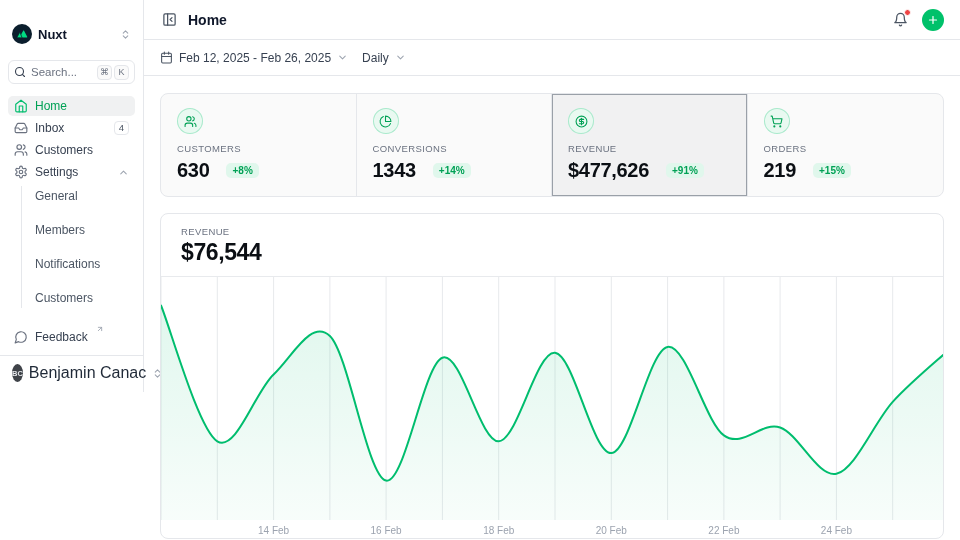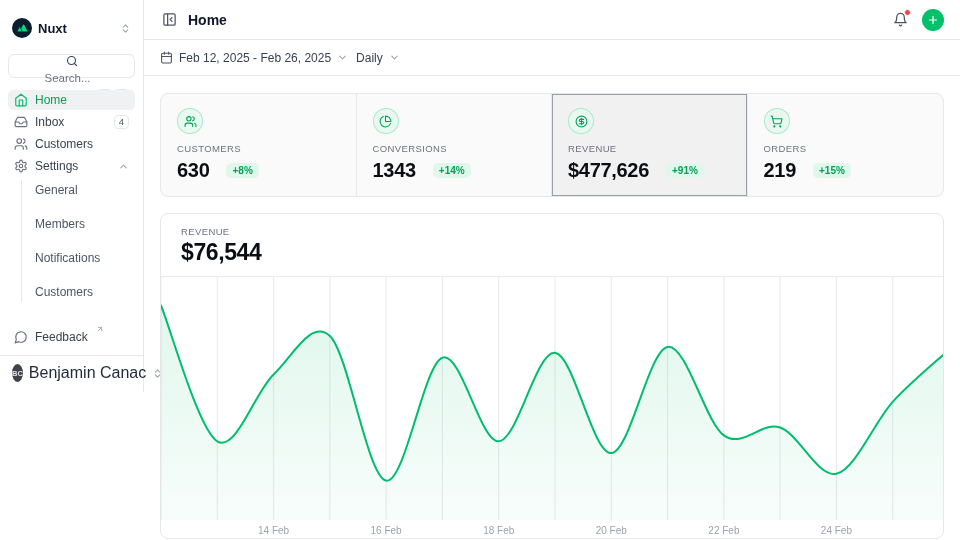--- a/index.html
+++ b/index.html
@@ -3,29 +3,29 @@
 <meta charset="utf-8">
 <style>
   * { margin:0; padding:0; box-sizing:border-box; }
   html,body { width:960px; height:540px; overflow:hidden; background:#fff;
     font-family:"Liberation Sans", sans-serif; color:#111827; }
   body { display:flex; }
   svg { display:block; }
 
   
   .sidebar { width:144px; min-width:144px; height:392px; border-right:1px solid #e5e7eb;
-    display:flex; flex-direction:column; padding:16px 8px 8px; background:#fff; }
+    display:flex; flex-direction:column; padding:22px 8px 8px; background:#fff; }
   .brand-row { display:flex; align-items:center; gap:6px; padding:0 4px; height:24px; cursor:pointer; }
   .brand-logo { width:20px; height:20px; border-radius:50%; background:#0b1e2d; display:flex;
     align-items:center; justify-content:center; }
   .brand-name { font-size:13px; font-weight:700; color:#0f172a; }
   .brand-caret { margin-left:auto; color:#9ca3af; }
 
   .search-box { margin-top:14px; height:24px; border:1px solid #e5e7eb; border-radius:6px;
-    display:flex; align-items:center; gap:5px; padding:0 5px; background:#fff;flex-direction:column; }
+    display:flex; align-items:center; gap:5px; padding:0 5px; background:#fff; }
   .search-box input { border:0; outline:0; width:54px; font-size:11.5px; color:#374151;
     font-family:inherit; background:transparent; }
   .search-box input::placeholder { color:#6b7280; }
   .kbd { display:inline-flex; align-items:center; justify-content:center; height:15px; min-width:15px;
     padding:0 2px; border:1px solid #e4e6ea; border-radius:4px; background:#fafafa; font-size:9px;
     color:#6b7280; }
   .kbds { margin-left:auto; display:flex; gap:2px; }
 
   .nav { margin-top:12px; display:flex; flex-direction:column; gap:2px; }
   .nav-item { display:flex; align-items:center; gap:7px; height:20px; padding:0 6px; border-radius:5px;
@@ -61,21 +61,21 @@
     background:none; border:0; padding:2px; }
   .page-title { font-size:14px; font-weight:700; color:#0f172a; }
   .topbar-right { margin-left:auto; display:flex; align-items:center; gap:12px; }
   .bell-wrap { position:relative; }
   .bell-dot { position:absolute; top:-1px; right:-1px; width:7px; height:7px; border-radius:50%;
     background:#ef4444; border:1.5px solid #fff; }
   .add-btn { width:22px; height:22px; border-radius:50%; background:#00c16a; border:0; color:#fff;
     display:flex; align-items:center; justify-content:center; cursor:pointer; }
 
   .toolbar { height:36px; border-bottom:1px solid #e5e7eb; display:flex; align-items:center;
-    padding:0 16px; gap:8px; }
+    padding:0 16px; gap:14px; }
   .ghost-btn { display:flex; align-items:center; gap:6px; font-size:12px; font-weight:500;
     color:#374151; background:none; border:0; cursor:pointer; font-family:inherit; }
   .ghost-btn .chev { color:#9ca3af; display:flex; }
   .ghost-btn .cal { color:#4b5563; display:flex; }
 
   .content { padding:17px 16px 0; }
 
   
   .stats { display:grid; grid-template-columns:repeat(4,1fr); border:1px solid #e5e7eb;
     border-radius:8px; background:#fafafa; overflow:hidden; }

